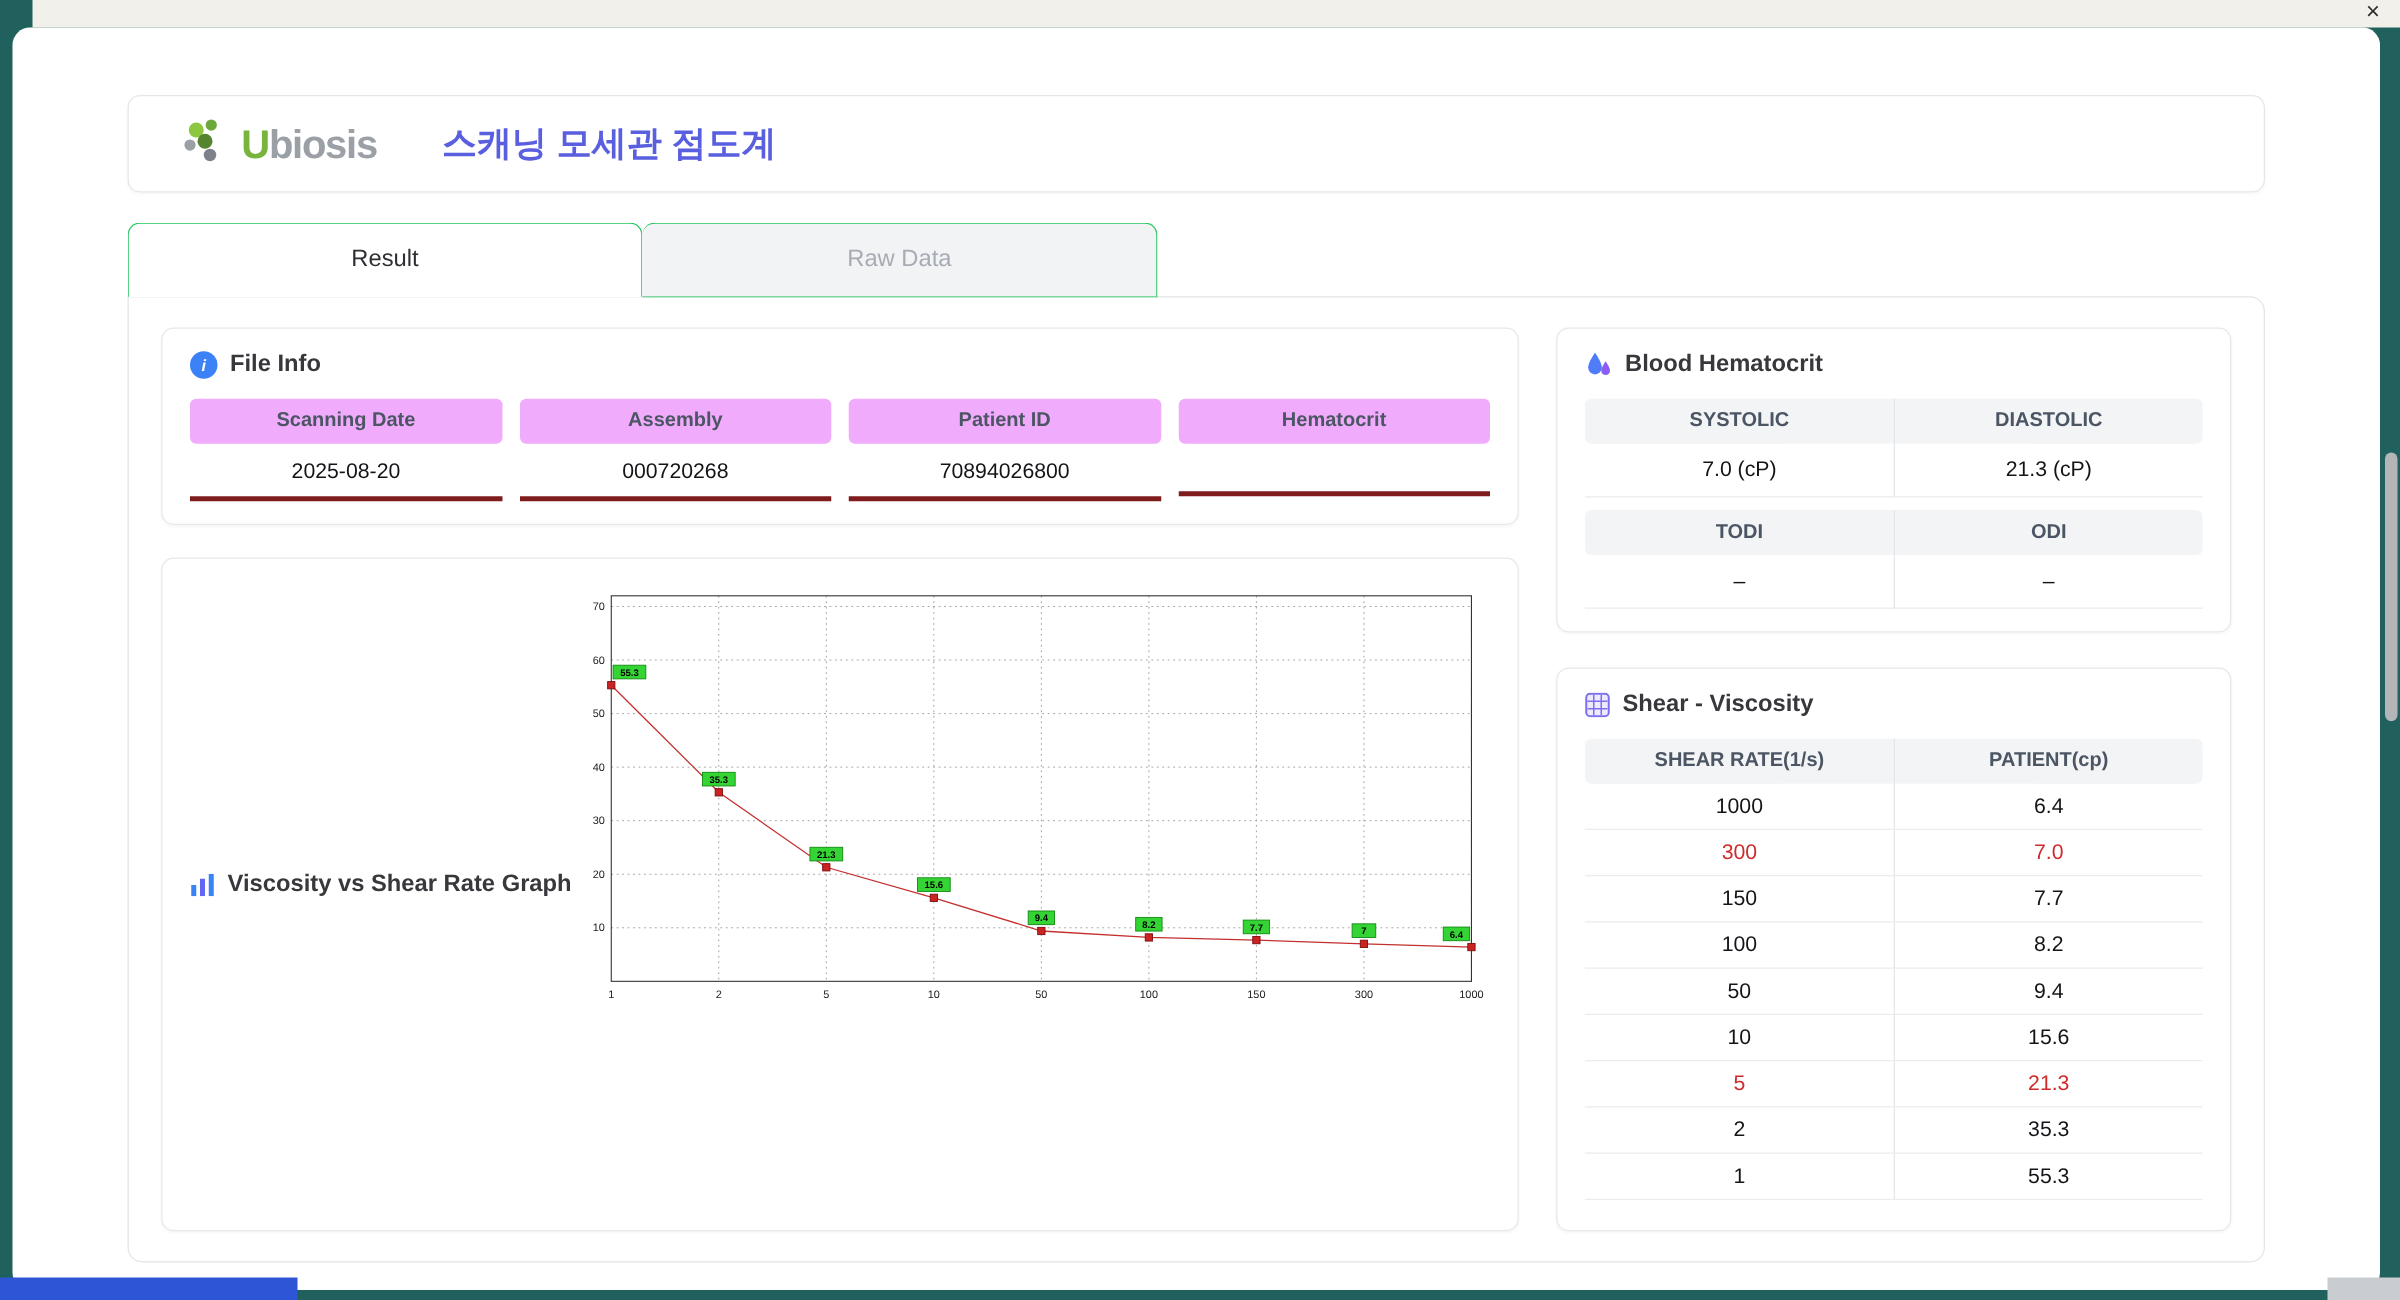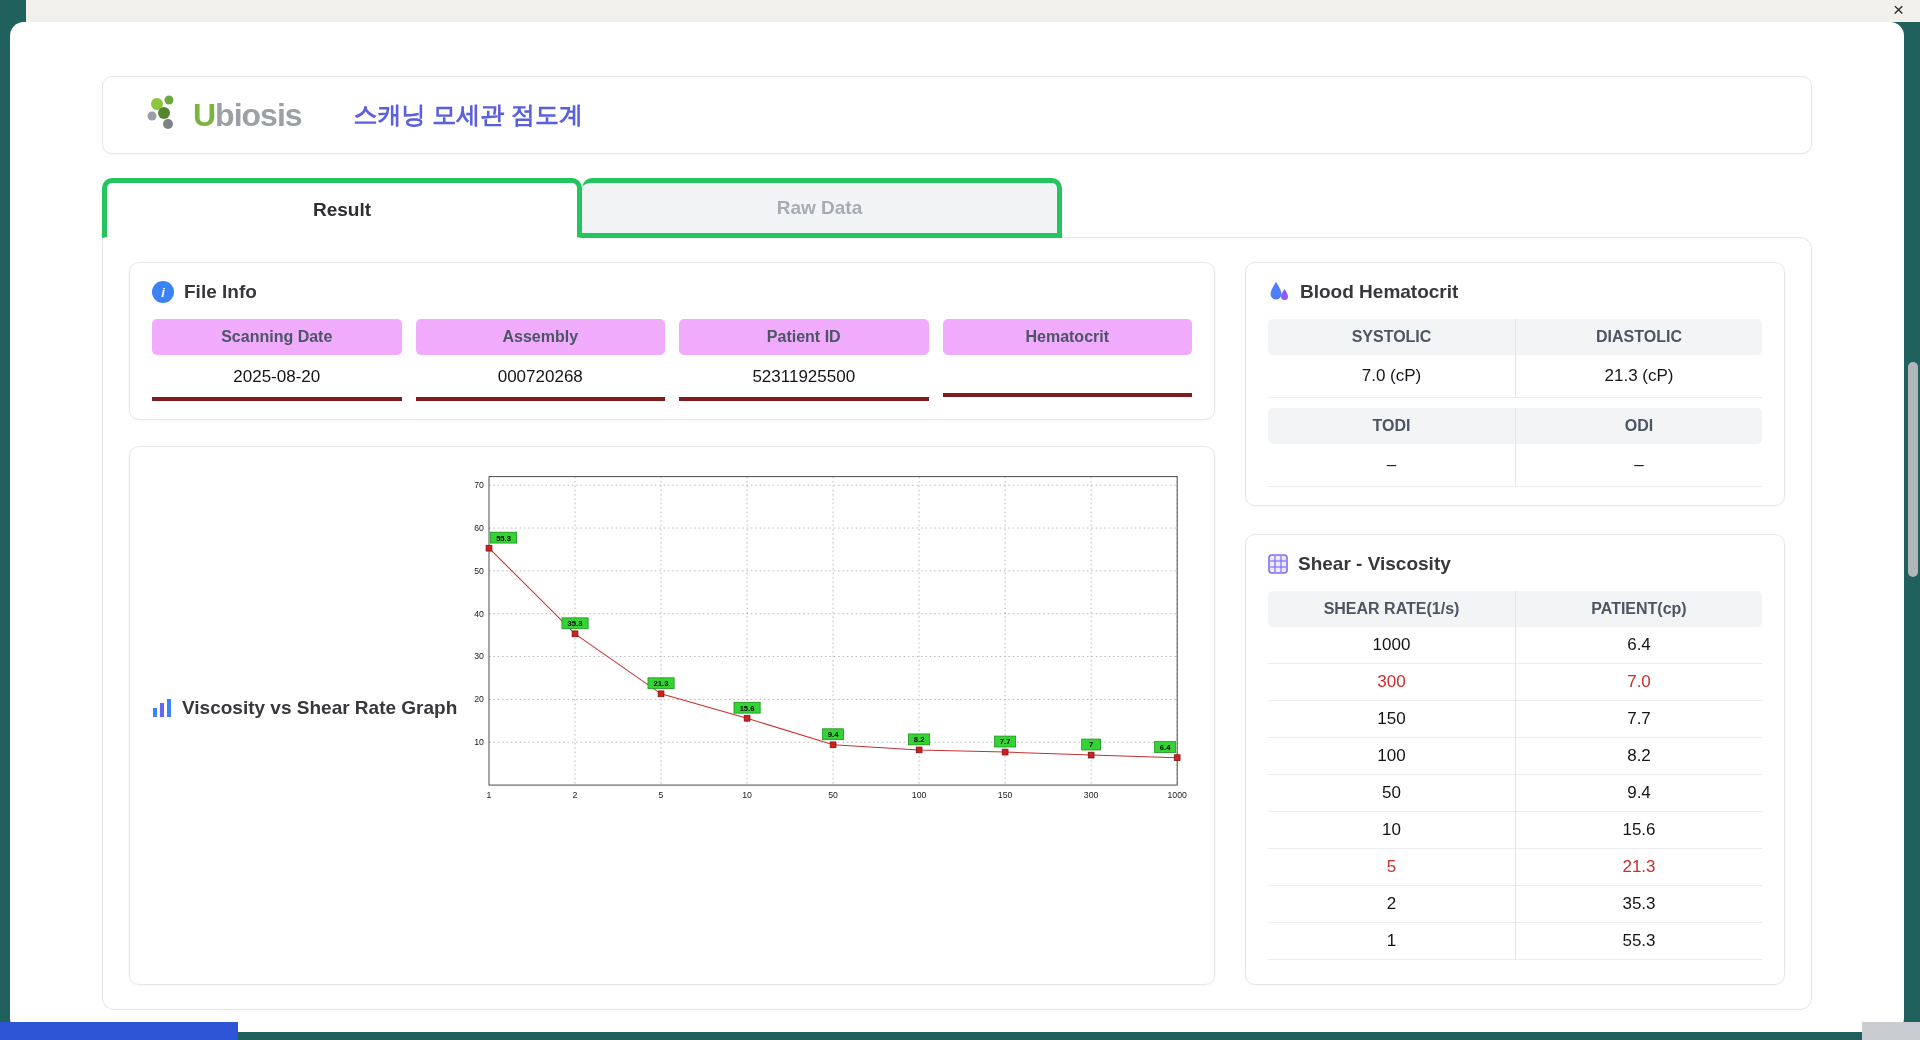--- a/index.html
+++ b/index.html
@@ -34,28 +34,28 @@
   .header-card {
     height:78px; flex:0 0 78px;
     border:1px solid #e6e6ea; border-radius:10px;
     box-shadow:0 1px 3px rgba(0,0,0,.04);
     display:flex; align-items:center; padding:0 42px; gap:52px;
   }
   .logo { display:flex; align-items:center; gap:6px; }
   .logo-text { font-size:32px; font-weight:700; letter-spacing:-1px; }
   .logo-u { color:#79b43c; }
   .logo-rest { color:#9aa0a6; }
-  .app-title { font-size:24px; font-weight:700; color:#5a5fe0;text-align:center; }
+  .app-title { font-size:28px; font-weight:700; color:#5a5fe0;text-align:center; }
 
   
   .tabs { display:flex; margin-top:24px; flex:0 0 60px; position:relative; z-index:2; }
   .tab {
-    width:480px; height:60px; display:flex; align-items:center; justify-content:center;
-    font-size:19px; font-weight:700;
-    border:5px solid #22c55e; border-radius:10px 10px 0 0;
+    width:412px; height:60px; display:flex; align-items:center; justify-content:center;
+    font-size:19px; font-weight:400;
+    border:1px solid #22c55e; border-radius:10px 10px 0 0;
   }
   .tab.active { background:#fff; color:#2f2f33; border-bottom:1px solid #fff; margin-bottom:-1px; }
   .tab.inactive { background:#f2f3f5; color:#a7abb3; border-left:none; cursor:pointer; }
 
   
   .content-card {
     flex:1; margin-top:-1px;
     border:1px solid #e3e4e8; border-radius:0 12px 12px 12px;
     background:#fff; padding:24px 26px;
     display:flex; gap:30px; min-height:0;
@@ -153,21 +153,21 @@
           <div class="field">
             <div class="field-label">Scanning Date</div>
             <div class="field-value">2025-08-20</div>
           </div>
           <div class="field">
             <div class="field-label">Assembly</div>
             <div class="field-value">000720268</div>
           </div>
           <div class="field">
             <div class="field-label">Patient ID</div>
-            <div class="field-value">52311925500</div>
+            <div class="field-value">70894026800</div>
           </div>
           <div class="field">
             <div class="field-label">Hematocrit</div>
             <div class="field-value"></div>
           </div>
         </div>
       </section>
 
       <section class="card graph-card">
         <div class="card-title">

